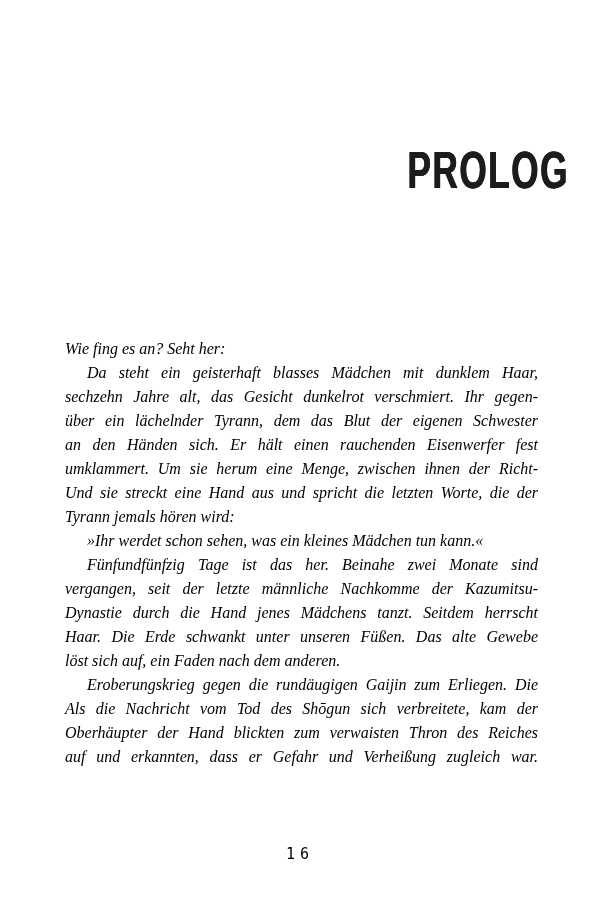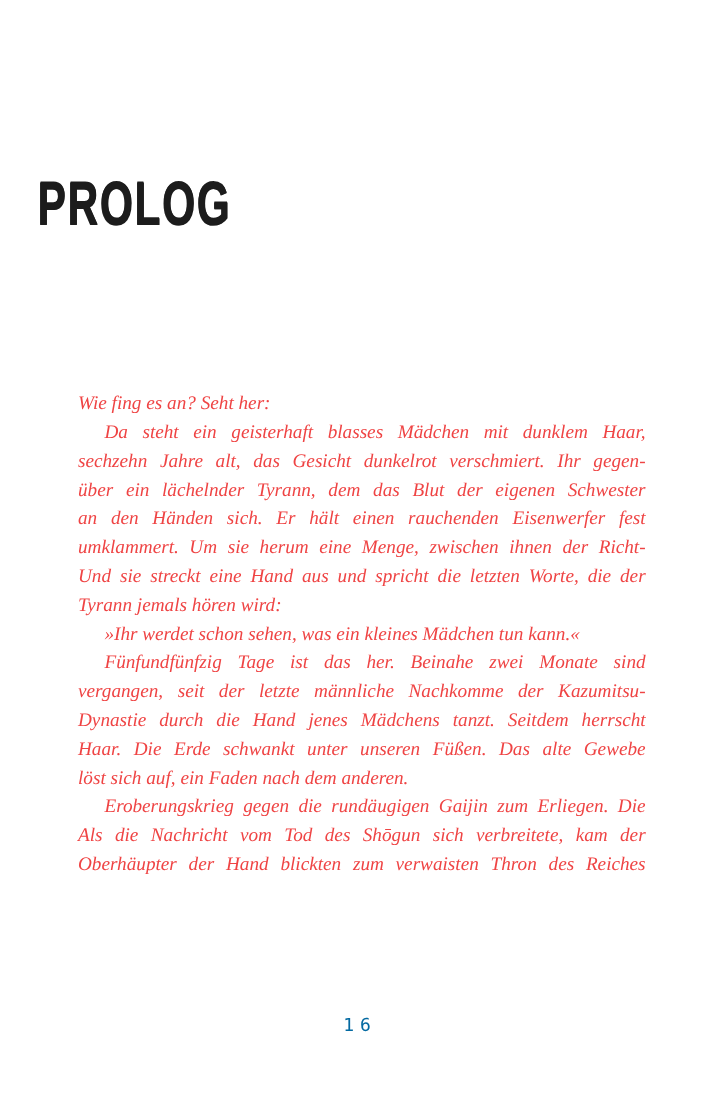--- a/index.html
+++ b/index.html
@@ -13,41 +13,41 @@
     height: 911px;
     background: #ffffff;
     overflow: hidden;
     font-family: "Liberation Serif", serif;
   }
   .chapter-title {
     position: absolute;
     top: 146px;
     left: 0;
     width: 100%;
-    text-align: left;
+    text-align: right;
     font-family: "Liberation Sans", sans-serif;
     font-weight: 800;
     font-size: 49px;
     letter-spacing: 2px;
     color: #1c1c1c;
     line-height: 1;
   }
   .chapter-title .squeeze {
     display: inline-block;
     transform: scaleX(0.72) scaleY(1.05);
     transform-origin: center;
     
     text-shadow: 0.5px 0.5px 0 #1c1c1c, -0.5px 0.3px 0 #2a2a2a;
   }
   .body-text {
     position: absolute;
-    top: 325px;
+    top: 337px;
     left: 65px;
     width: 473px;
-    color: #ef4444;
+    color: #000000;
     font-style: italic;
     font-size: 16px;
   }
   .line {
     line-height: 24px;
     height: 24px;
     text-align: justify;
     text-align-last: justify;
     white-space: normal;
   }
@@ -59,21 +59,21 @@
   }
   .page-number {
     position: absolute;
     top: 845px;
     left: 0;
     width: 100%;
     text-align: center;
     font-family: "DejaVu Sans Mono", monospace;
     font-size: 15px;
     letter-spacing: 5px;
-    color: #0369a1;
+    color: #000000;
   }
 </style>
 </head>
 <body>
 
 <div class="page">
 
   <div class="chapter-title">
     <span class="squeeze">PROLOG</span>
   </div>
@@ -98,18 +98,19 @@
         <div class="line">Fünfundfünfzig Tage ist das her. Beinahe zwei Monate sind</div>
         <div class="line">vergangen, seit der letzte männliche Nachkomme der Kazumitsu-</div>
         <div class="line">Dynastie durch die Hand jenes Mädchens tanzt. Seitdem herrscht</div>
         <div class="line">Haar. Die Erde schwankt unter unseren Füßen. Das alte Gewebe</div>
         <div class="line last">löst sich auf, ein Faden nach dem anderen.</div>
       </div>
       <div class="para indent">
         <div class="line">Eroberungskrieg gegen die rundäugigen Gaijin zum Erliegen. Die</div>
         <div class="line">Als die Nachricht vom Tod des Shōgun sich verbreitete, kam der</div>
         <div class="line">Oberhäupter der Hand blickten zum verwaisten Thron des Reiches</div>
+        <div class="line">auf und erkannten, dass er Gefahr und Verheißung zugleich war.</div>
       </div>
     </div>
 
   <div class="page-number">16</div>
 
 </div>
 
 </body></html>

